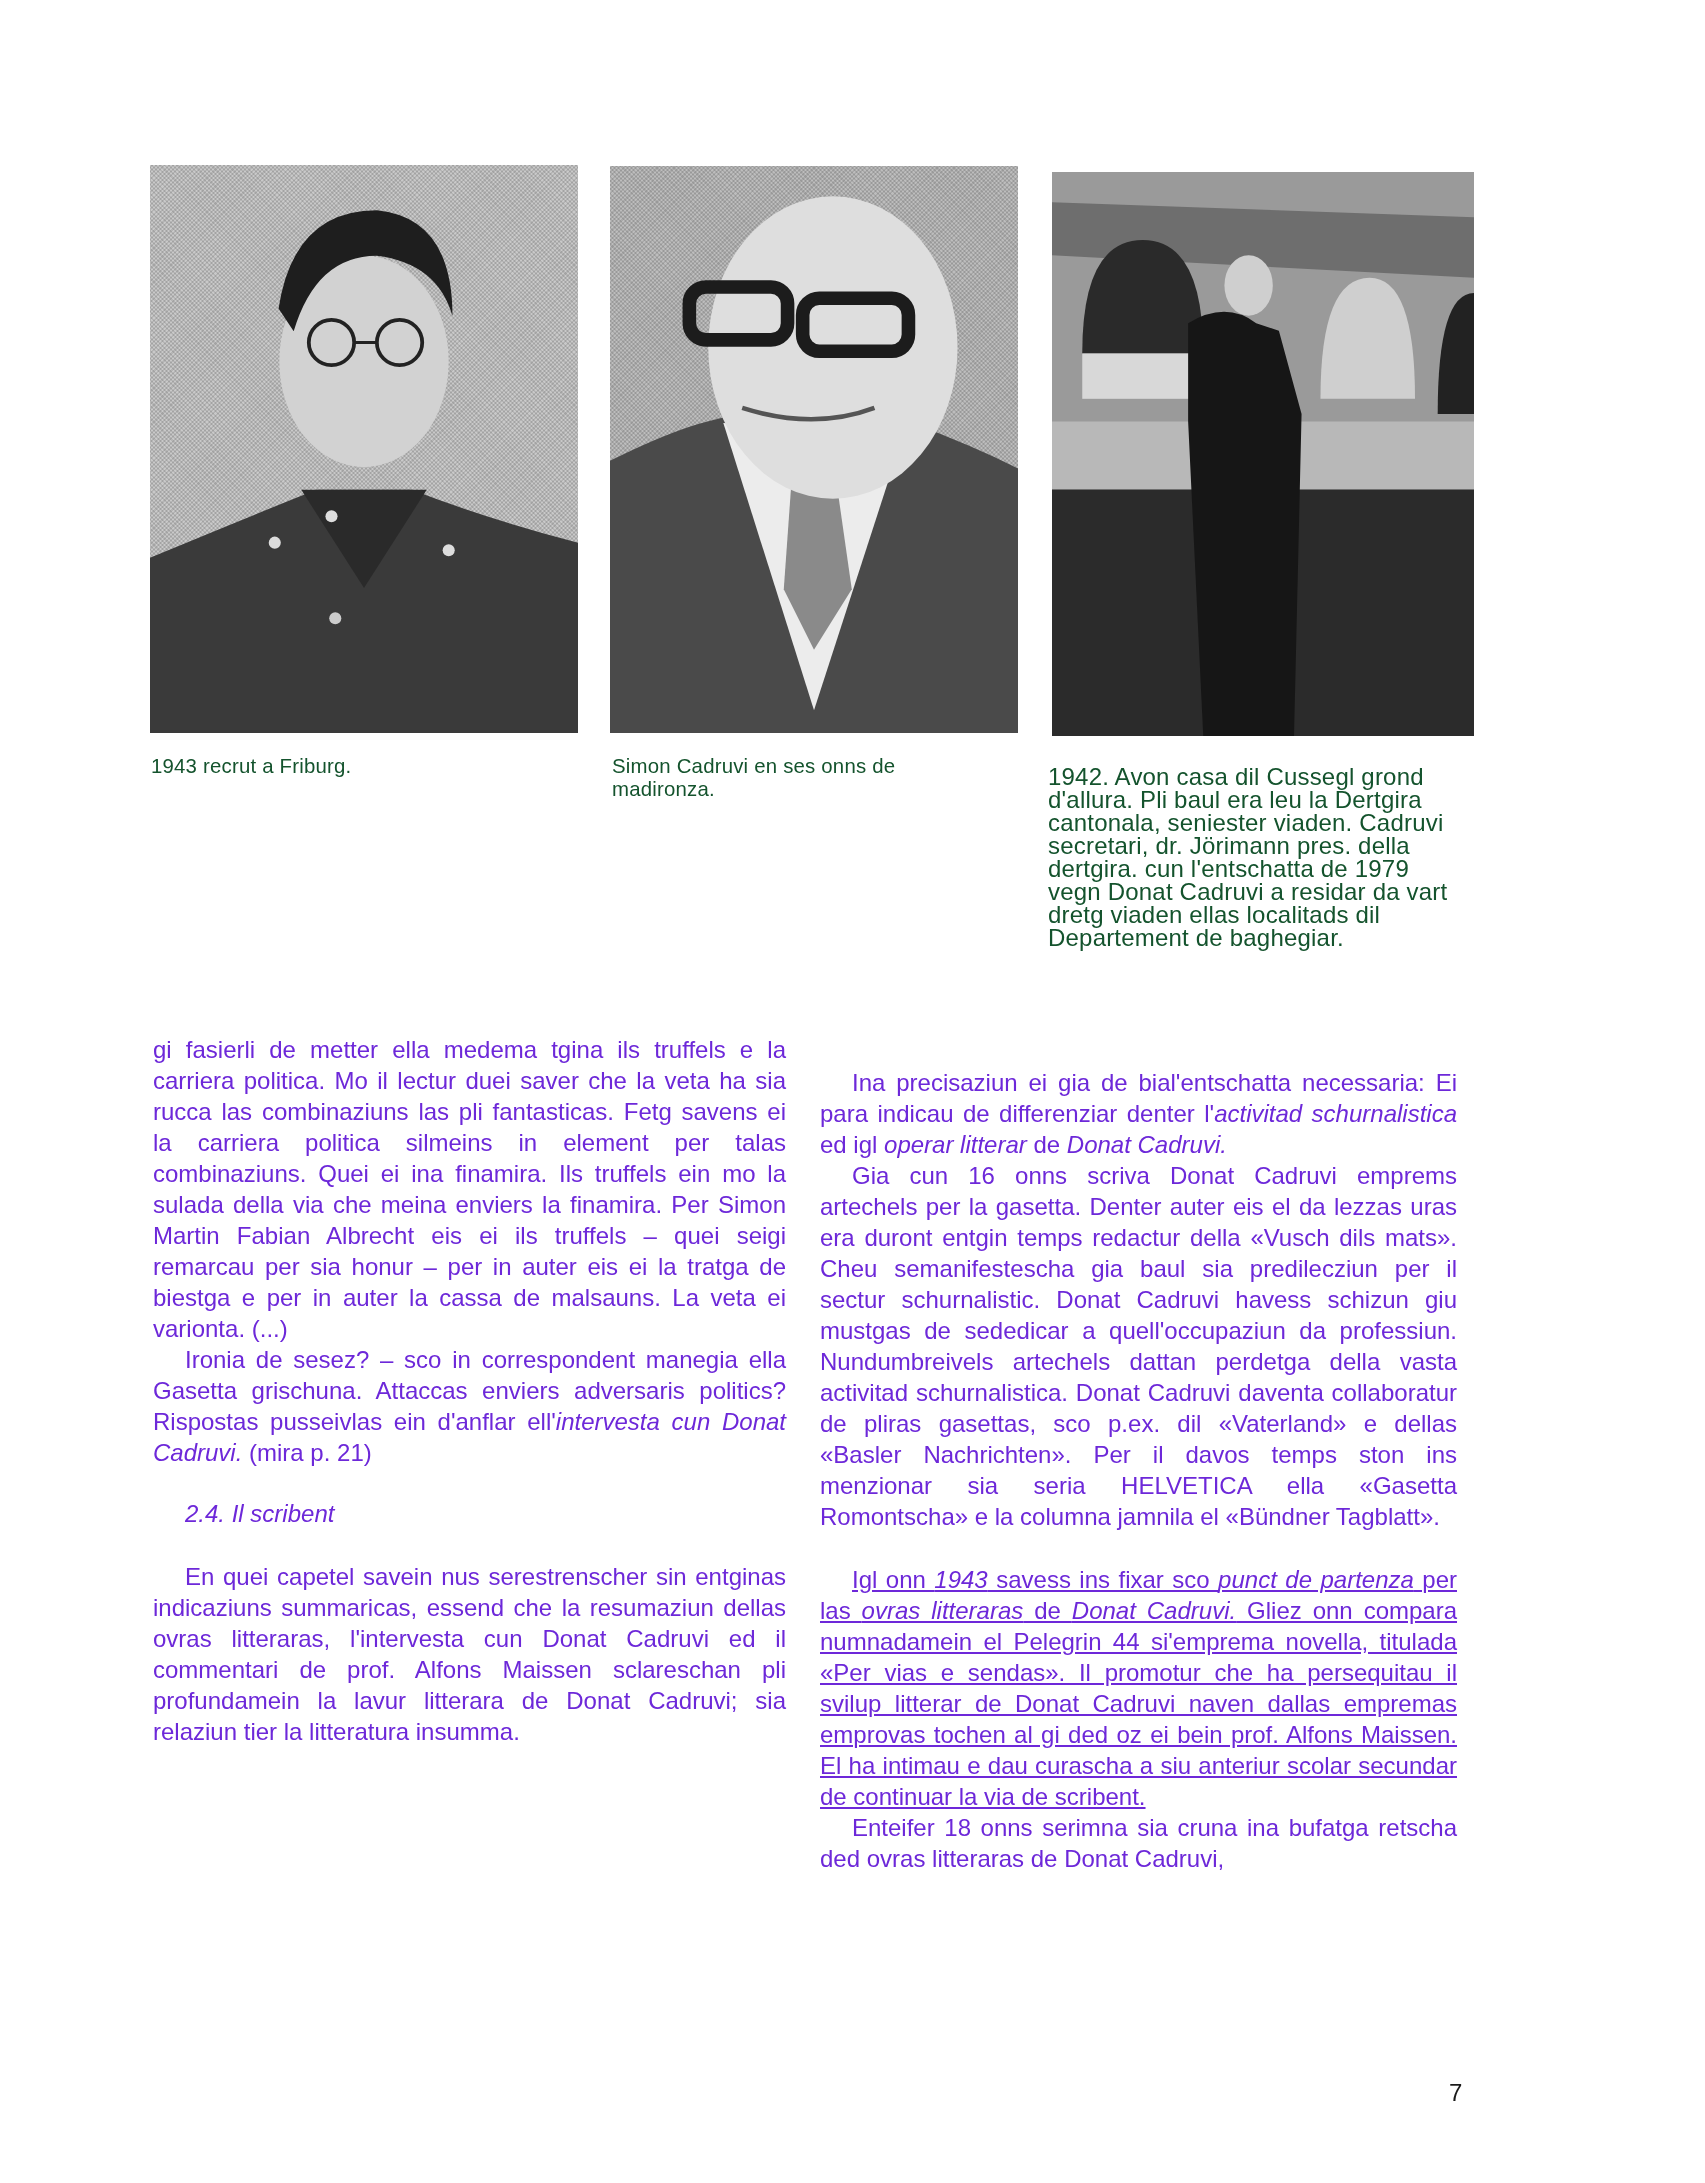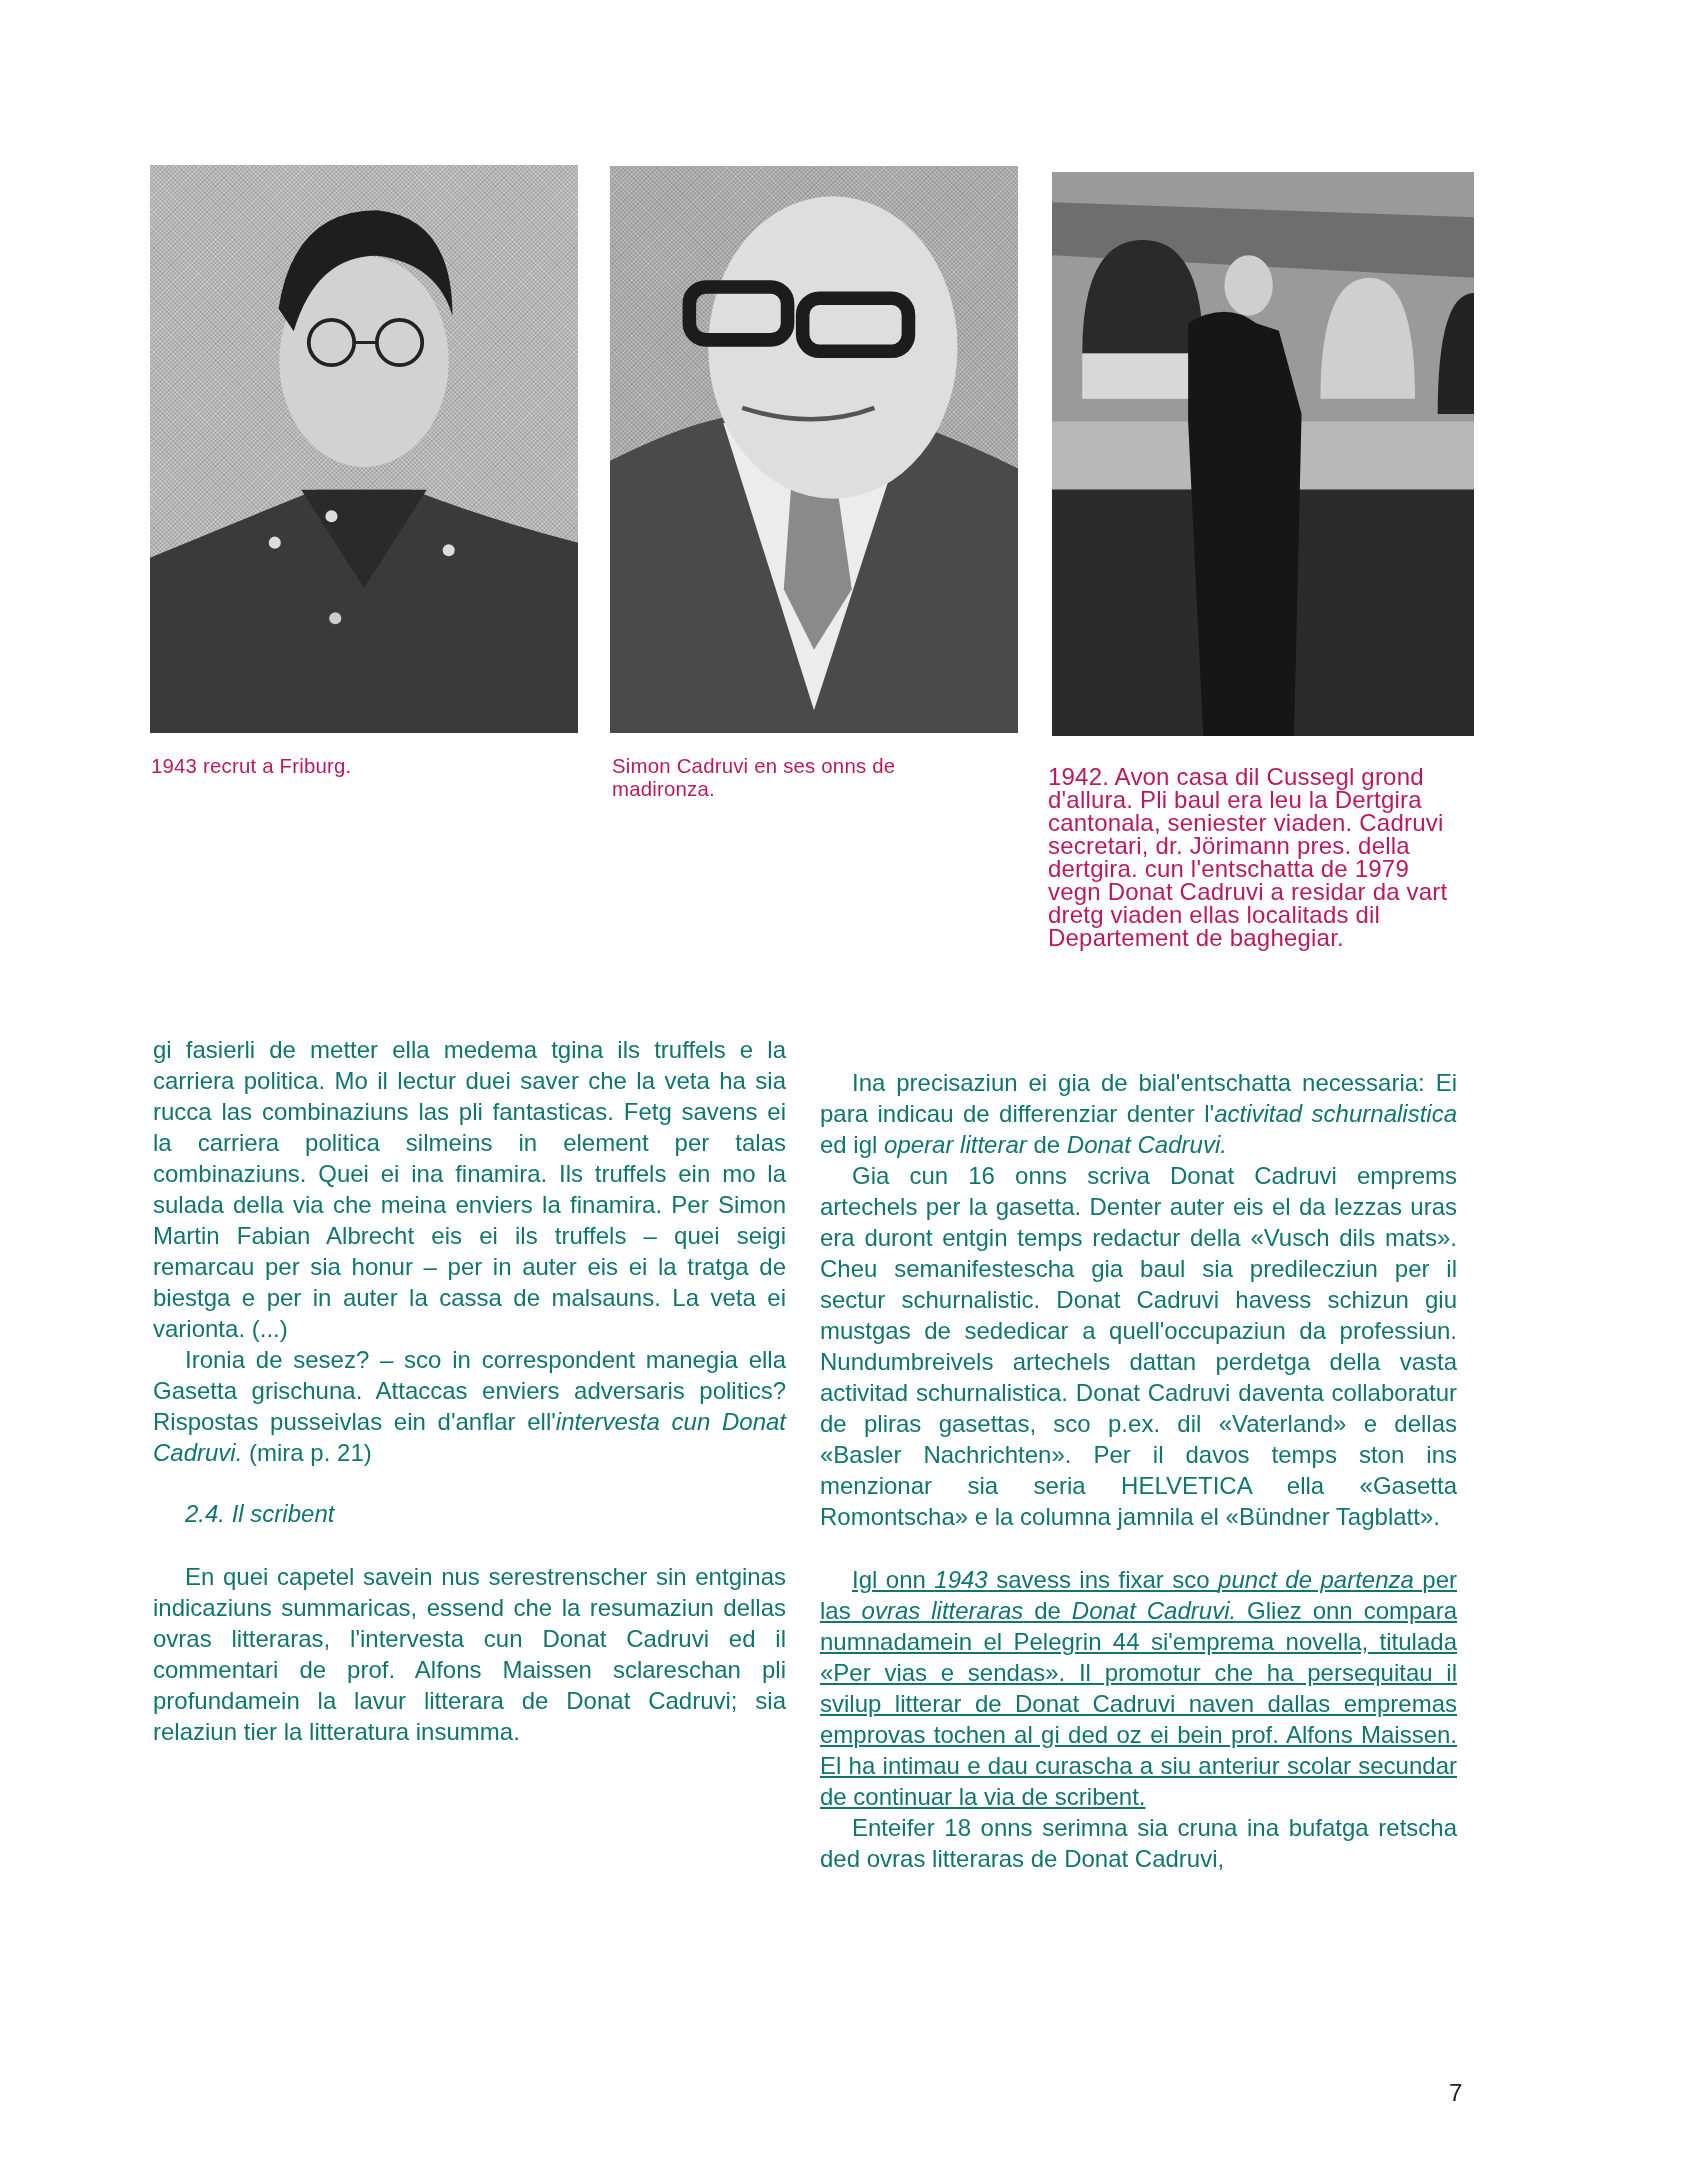--- a/index.html
+++ b/index.html
@@ -8,26 +8,26 @@
   .photo { position:absolute; overflow:hidden;
            background-image:
              repeating-linear-gradient(45deg, rgba(0,0,0,0.10) 0 1.5px, transparent 1.5px 3px),
              repeating-linear-gradient(-45deg, rgba(0,0,0,0.10) 0 1.5px, transparent 1.5px 3px);
   }
   #photo-1 { left:150px; top:165px; width:428px; height:568px; background-color:#c9c9c9; }
   #photo-2 { left:610px; top:166px; width:408px; height:567px; background-color:#bdbdbd; }
   #photo-3 { left:1052px; top:172px; width:422px; height:564px; background-color:#6a6a6a; }
   .photo svg { position:absolute; left:0; top:0; width:100%; height:100%; }
 
-  .caption { position:absolute; font-size:20.4px; line-height:23.4px; color:#be185d; letter-spacing:0.2px; }
+  .caption { position:absolute; font-size:20.4px; line-height:23.4px; color:#14532d; letter-spacing:0.2px; }
   #caption-1 { left:151px; top:755px; width:393px; }
   #caption-2 { left:612px; top:755px; width:363px; }
   #caption-3 { left:1048px; top:765px; width:408px; font-size:24px; line-height:23px; }
 
-  .col { position:absolute; font-size:24px; line-height:31px; text-align:justify; color:#0f766e; }
+  .col { position:absolute; font-size:24px; line-height:31px; text-align:justify; color:#6d28d9; }
   #col-left { left:153px; top:1034px; width:633px; }
   #col-right { left:820px; top:1034px; width:637px;margin-top:33px; }
   .col p { margin:0; }
   .col p.indent { text-indent:32px; }
   .col p.gap { margin-top:32px;text-decoration:underline; }
   .col h2 { margin:30px 0 32px 0; font-size:24px; line-height:31px; font-weight:normal; font-style:italic; text-indent:32px; }
   .col .last-line { text-align-last:left; }
   em { font-style:italic; }
 
   #page-number { position:absolute; left:1449px; top:2079px; font-size:24px; color:#1a1a1a; }

